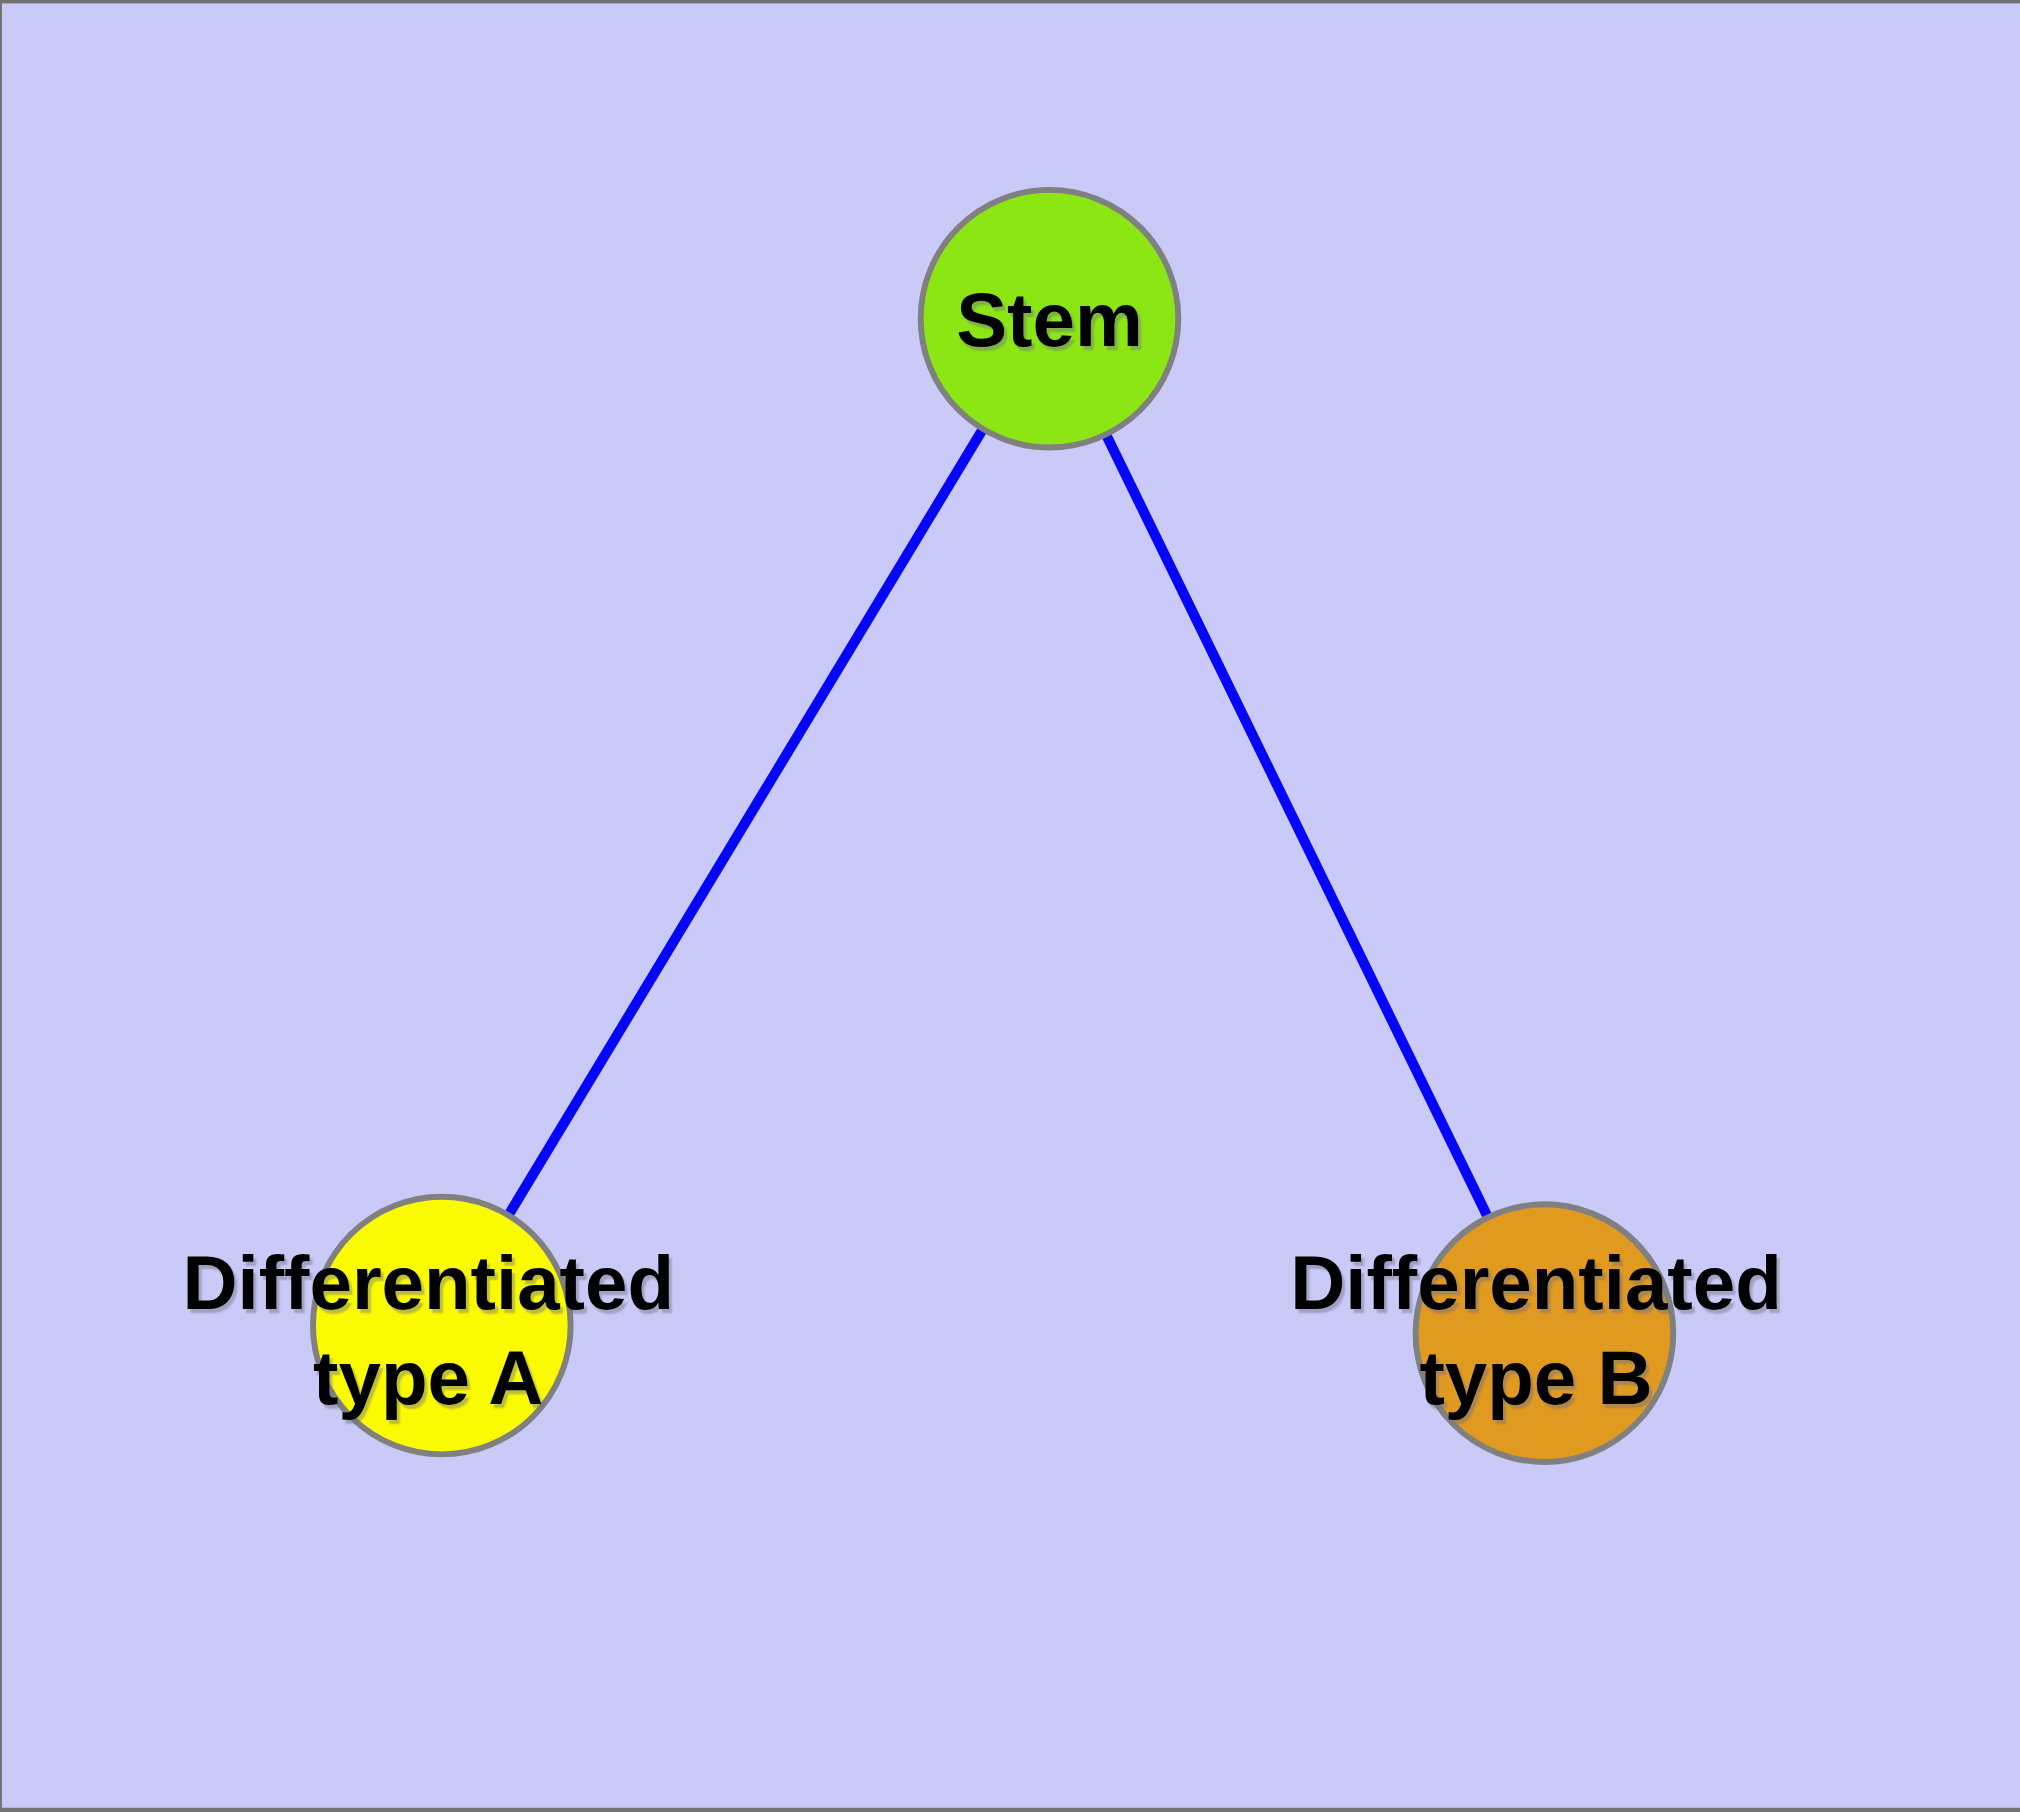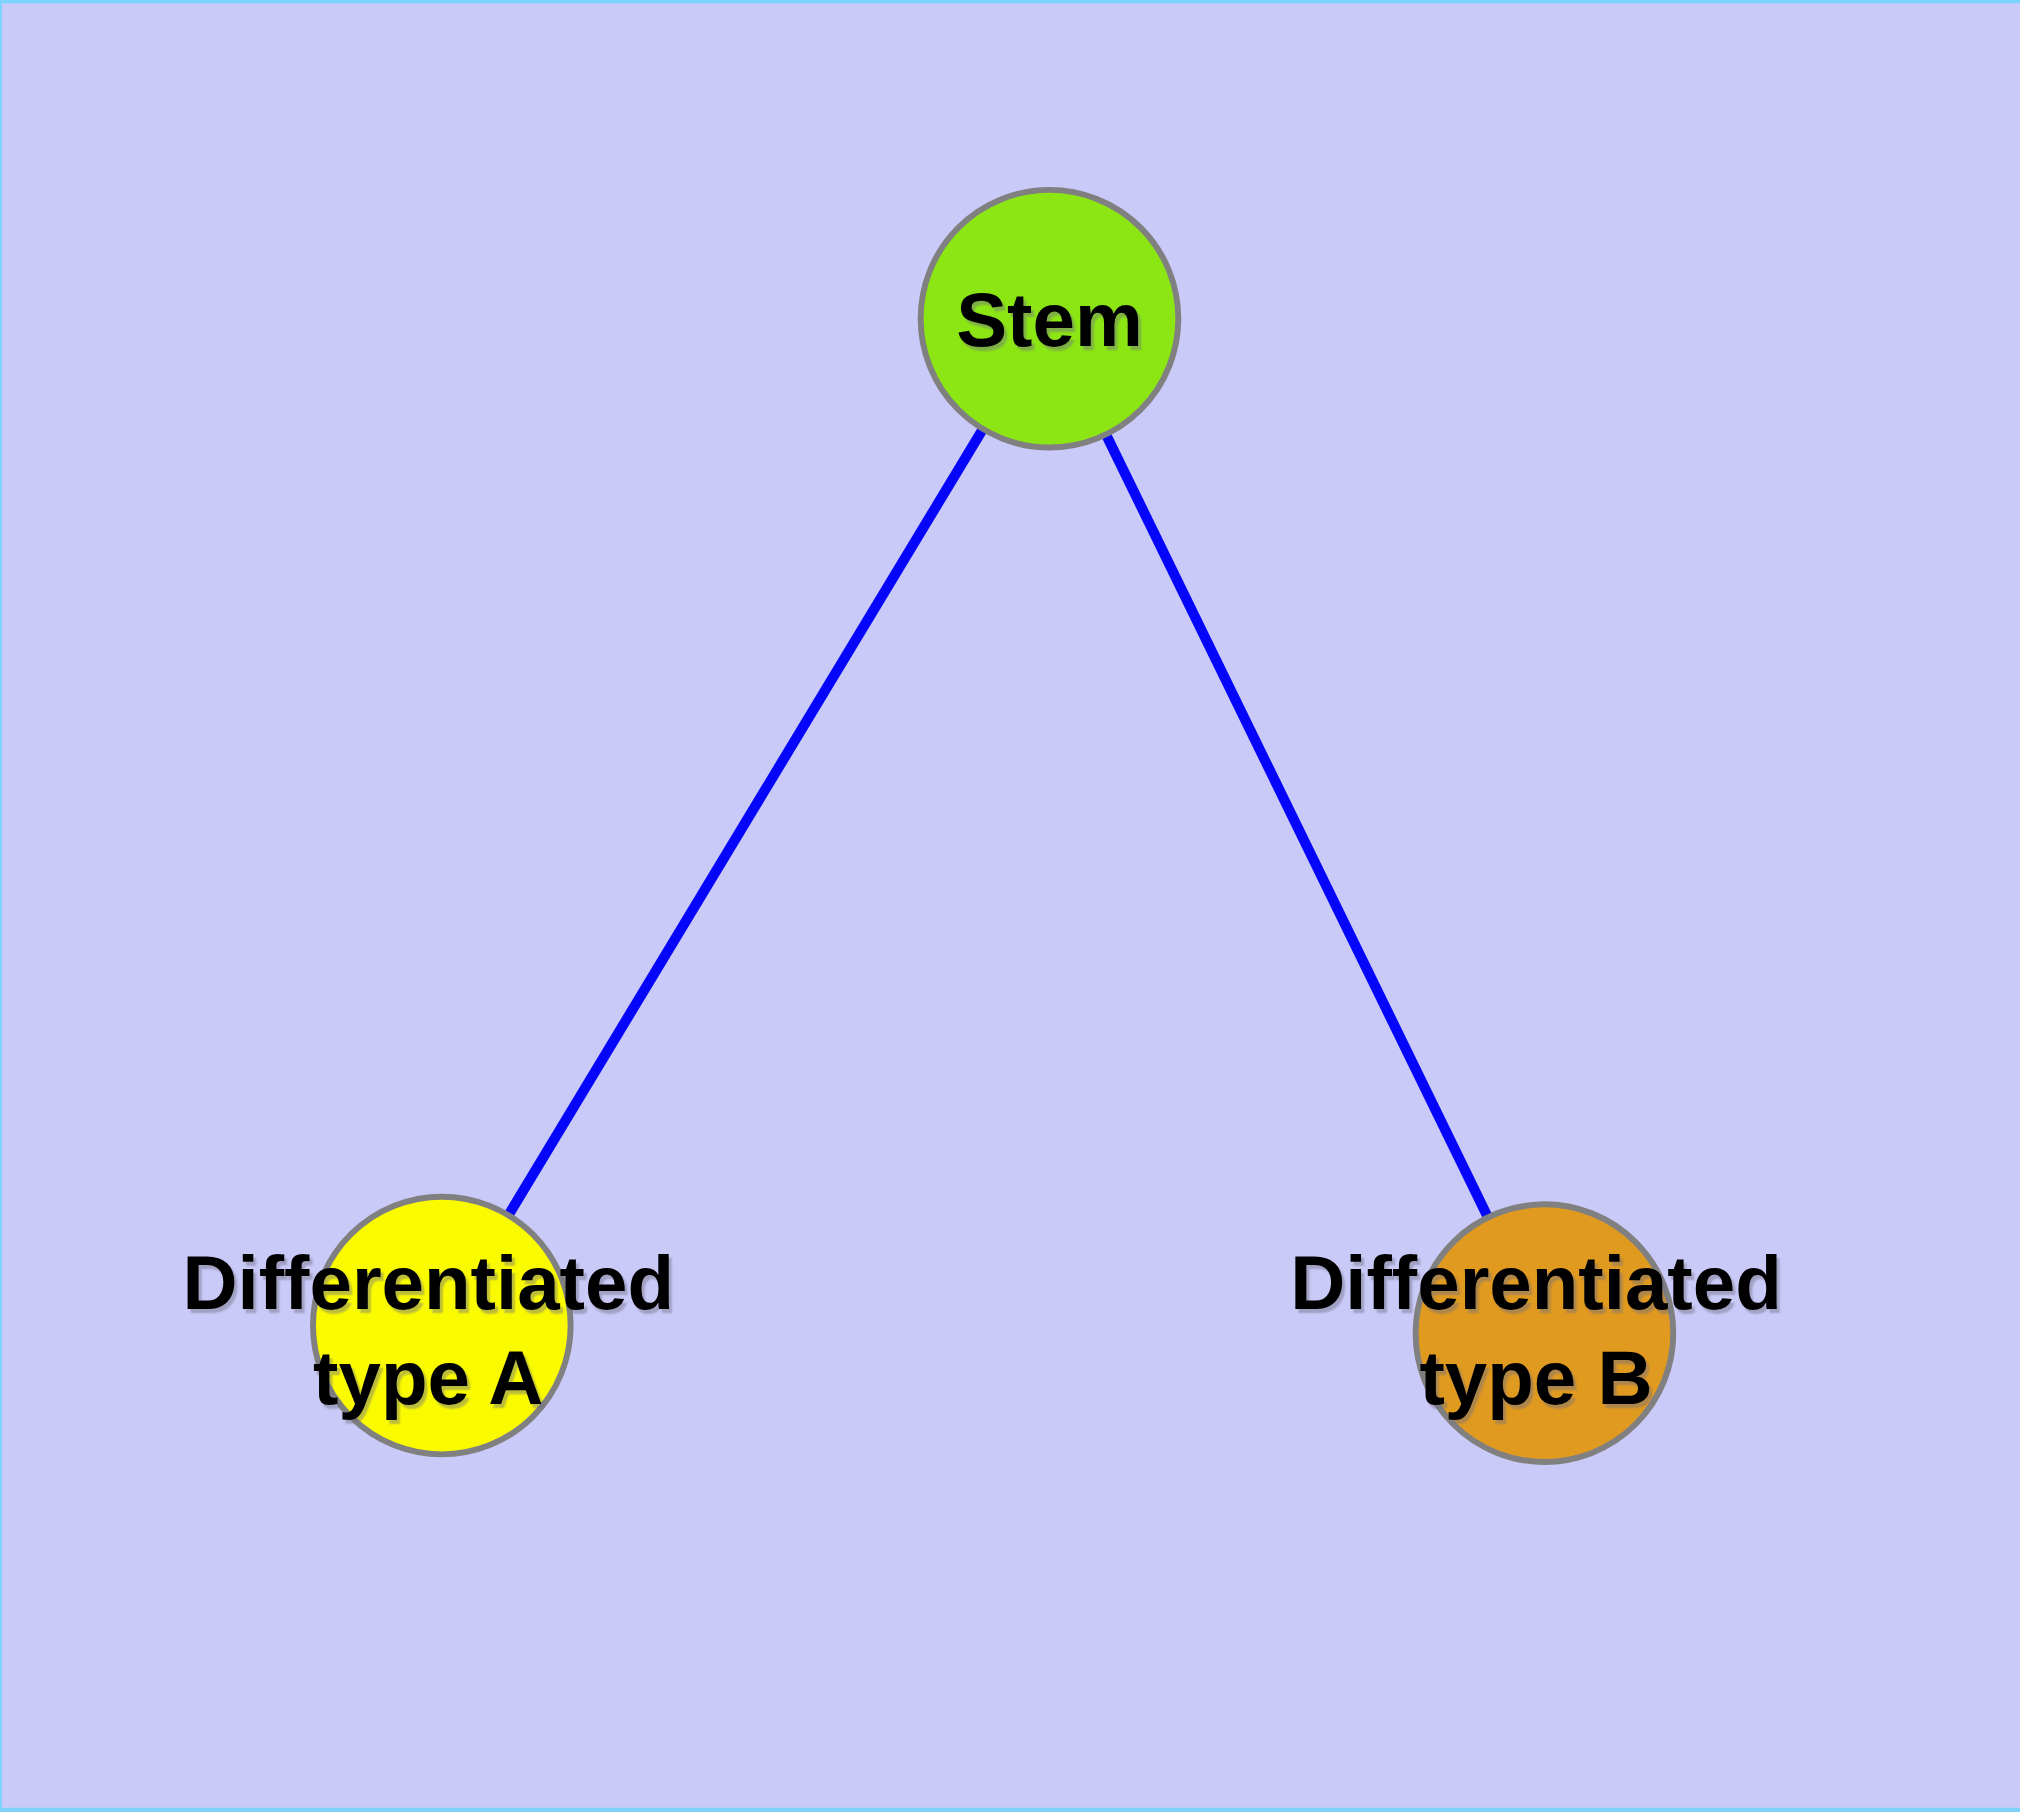--- a/index.html
+++ b/index.html
@@ -7,21 +7,21 @@
     padding: 0;
     background: #ffffff;
     width: 2021px;
     height: 1812px;
     overflow: hidden;
   }
   #stage {
     position: relative;
     width: 2021px;
     height: 1812px;
-    background: #7dd3fc;
+    background: #737373;
   }
   svg {
     display: block;
     position: absolute;
     left: 0;
     top: 0;
   }
   .node-circle {
     stroke-width: 7px;
   }

